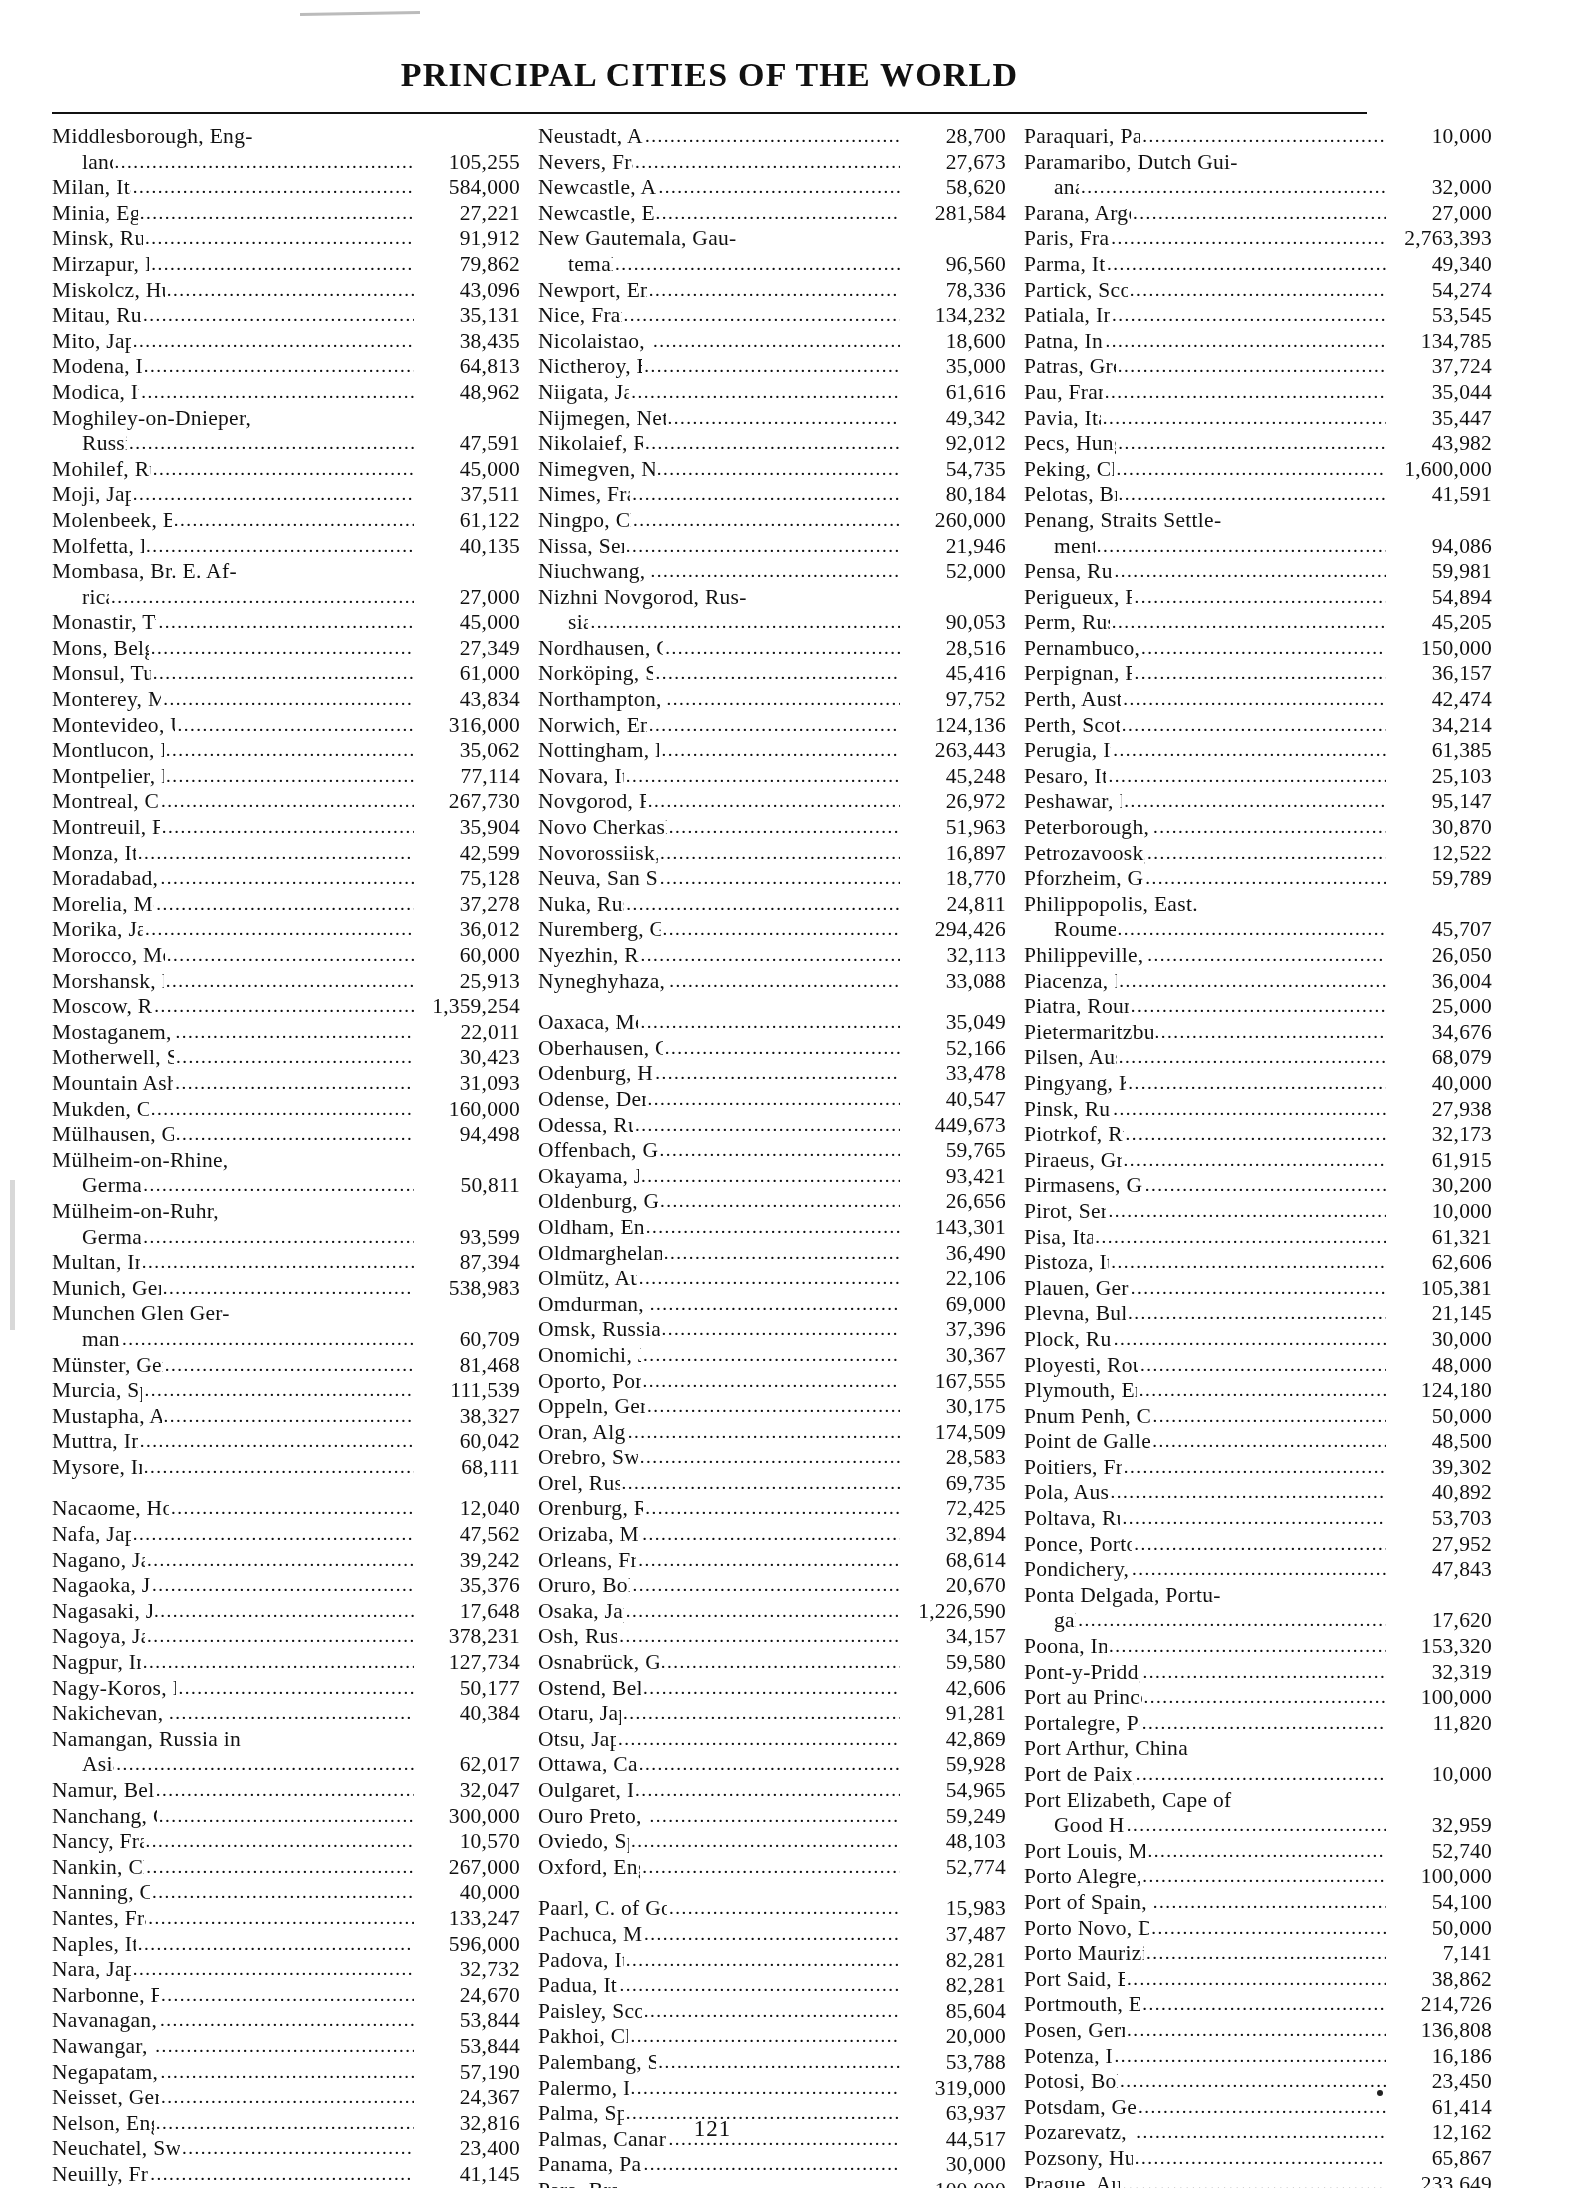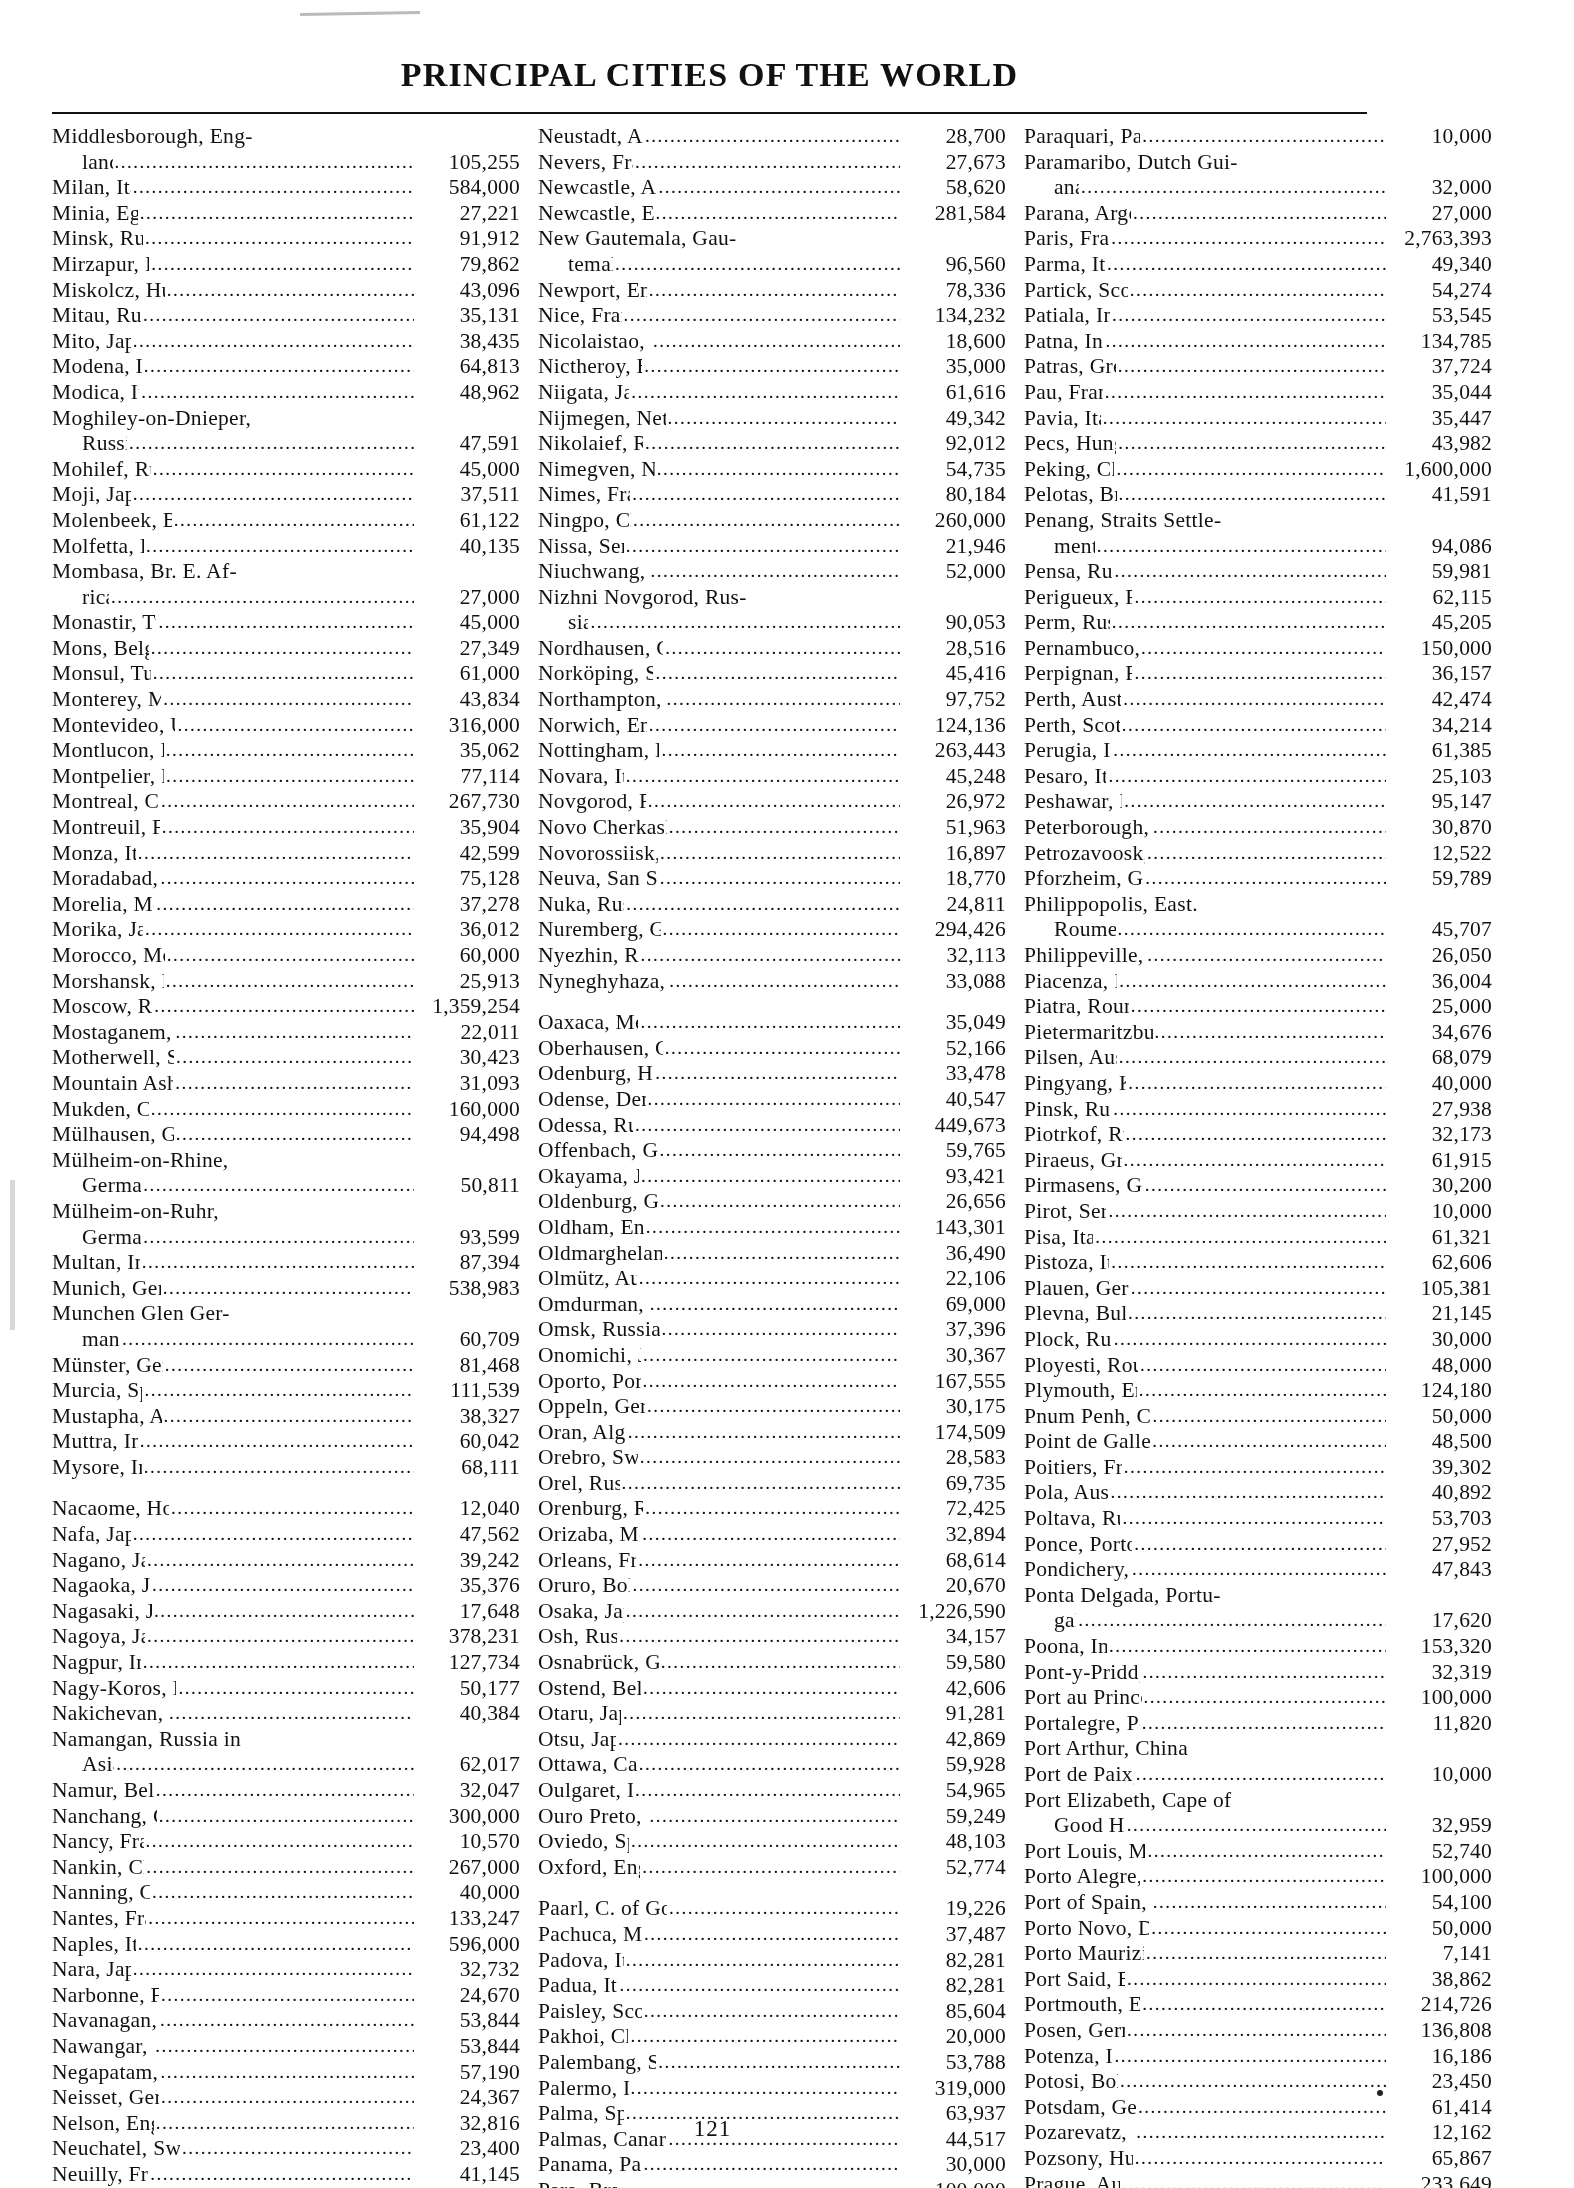--- a/index.html
+++ b/index.html
@@ -876,21 +876,21 @@
         </div>
         <div class="entry">
           <span class="nm">Oxford,  England</span>
           <span class="dots">............................................................</span>
           <span class="val">52,774</span>
         </div>
         <div class="gap"></div>
         <div class="entry">
           <span class="nm">Paarl, C. of Good Hope</span>
           <span class="dots">............................................................</span>
-          <span class="val">19,226</span>
+          <span class="val">15,983</span>
         </div>
         <div class="entry">
           <span class="nm">Pachuca,  Mexico</span>
           <span class="dots">............................................................</span>
           <span class="val">37,487</span>
         </div>
         <div class="entry">
           <span class="nm">Padova,  Italy</span>
           <span class="dots">............................................................</span>
           <span class="val">82,281</span>
@@ -1028,21 +1028,21 @@
           <span class="val">94,086</span>
         </div>
         <div class="entry">
           <span class="nm">Pensa,  Russia</span>
           <span class="dots">............................................................</span>
           <span class="val">59,981</span>
         </div>
         <div class="entry">
           <span class="nm">Perigueux,  France</span>
           <span class="dots">............................................................</span>
-          <span class="val">62,115</span>
+          <span class="val">54,894</span>
         </div>
         <div class="entry">
           <span class="nm">Perm,  Russia</span>
           <span class="dots">............................................................</span>
           <span class="val">45,205</span>
         </div>
         <div class="entry">
           <span class="nm">Pernambuco,  Brazil</span>
           <span class="dots">............................................................</span>
           <span class="val">150,000</span>

